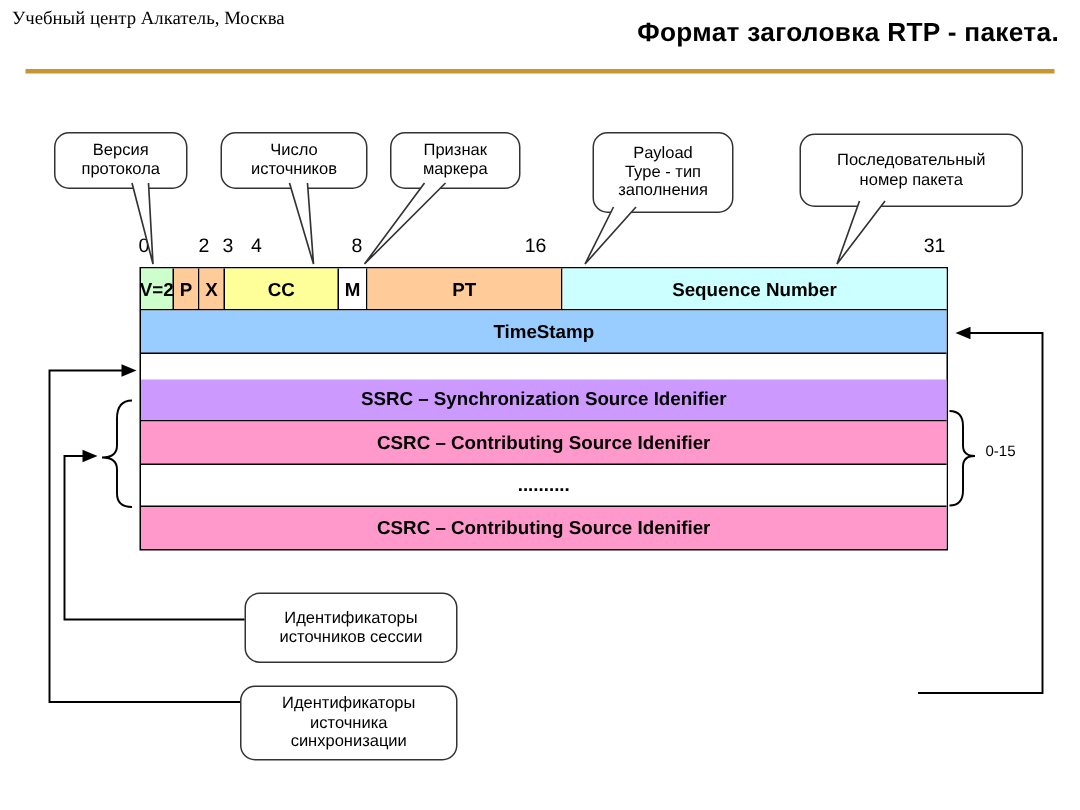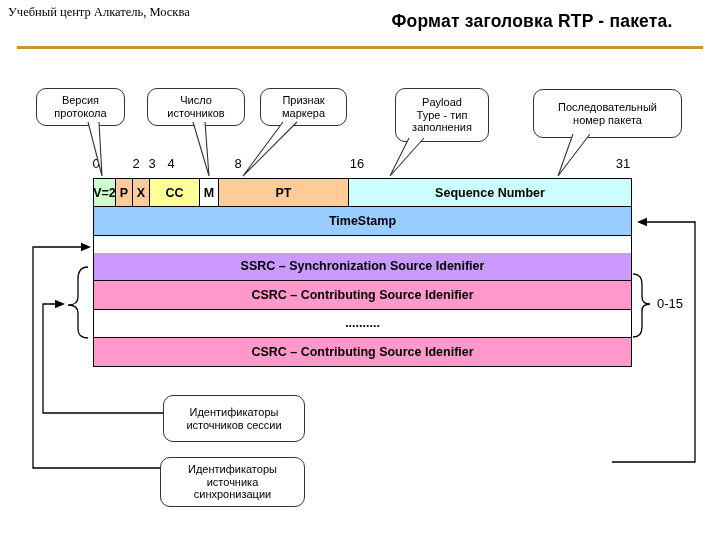--- a/index.html
+++ b/index.html
@@ -1,19 +1,19 @@
 <!DOCTYPE html>
 <html><head>
 <meta charset="utf-8">
 <style>
   html,body{margin:0;padding:0;background:#fff;}
   .slide{position:relative;width:720px;height:540px;background:#ffffff;overflow:hidden;
          font-family:"Liberation Sans",sans-serif;color:#000;}
   .org{position:absolute;left:8px;top:5px;font-family:"Liberation Serif",serif;font-size:12.5px;}
-  .title{position:absolute;left:358px;top:11px;width:348px;text-align:center;
+  .title{position:absolute;left:358px;top:11px;width:348px;text-align:right;
          font-size:17.5px;font-weight:bold;letter-spacing:.2px;}
   .rule{position:absolute;left:17px;top:46px;width:686px;height:3px;background:#c8962e;}
   .callout,.note{position:absolute;background:#fff;border:1.2px solid #333;border-radius:10px;
          display:flex;align-items:center;justify-content:center;text-align:center;
          font-size:11px;line-height:1.18;white-space:pre-line;z-index:2;}
   #co1{left:36px;top:88px;width:87px;height:36px;}
   #co2{left:147px;top:88px;width:96px;height:36px;}
   #co3{left:260px;top:88px;width:85px;height:36px;}
   #co4{left:395px;top:88px;width:92px;height:52px;}
   #co5{left:533px;top:89px;width:147px;height:47px;}
@@ -24,21 +24,21 @@
   .prow:last-child{border-bottom:none;}
   .pcell{display:flex;align-items:center;justify-content:center;font-weight:bold;
          font-size:12.5px;border-right:1.5px solid #000;box-sizing:border-box;}
   .pcell.last{border-right:none;flex:1;}
   .full{flex:1;display:flex;align-items:center;justify-content:center;
         font-weight:bold;font-size:12.5px;}
   .c-v{background:#ccffcc;} .c-o{background:#ffcc99;} .c-y{background:#ffff99;}
   .c-w{background:#ffffff;} .c-cy{background:#ccffff;}
   .r-ts{background:#99ccff;} .r-ssrc{background:#cc99ff;margin-top:17px;} .r-csrc{background:#ff99cc;}
   .r-dots{background:#ffffff;}
-  .range{position:absolute;left:657px;top:296px;font-size:13px;z-index:2;}
+  .range{position:absolute;left:657px;top:296px;font-size:10px;z-index:2;}
   #n1{left:163px;top:395px;width:140px;height:45px;}
   #n2{left:160px;top:457px;width:143px;height:48px;}
   #n3{left:513px;top:442px;width:99px;height:41px;}
   .overlay{position:absolute;left:0;top:0;width:720px;height:540px;z-index:5;pointer-events:none;}
 </style>
 </head>
 <body>
 
 <div class="slide">
 
@@ -64,21 +64,21 @@
   <span class="bit" style="left:171px">4</span>
   <span class="bit" style="left:238px">8</span>
   <span class="bit" style="left:357px">16</span>
   <span class="bit" style="left:623px">31</span>
 
   <div class="pkt">
     <div class="prow">
       <div class="pcell c-v" style="width:22px">V=2</div>
       <div class="pcell c-o" style="width:17px">P</div>
       <div class="pcell c-o" style="width:17px">X</div>
-      <div class="pcell c-y" style="width:50px">CC</div>
+      <div class="pcell c-y" style="width:76px">CC</div>
       <div class="pcell c-w" style="width:19px">M</div>
       <div class="pcell c-o" style="width:130px">PT</div>
       <div class="pcell c-cy last">Sequence Number</div>
     </div>
     <div class="prow r-ts">
         <div class="full">TimeStamp</div>
       </div>
     <div class="prow r-ssrc">
         <div class="full">SSRC – Synchronization Source Idenifier</div>
       </div>

